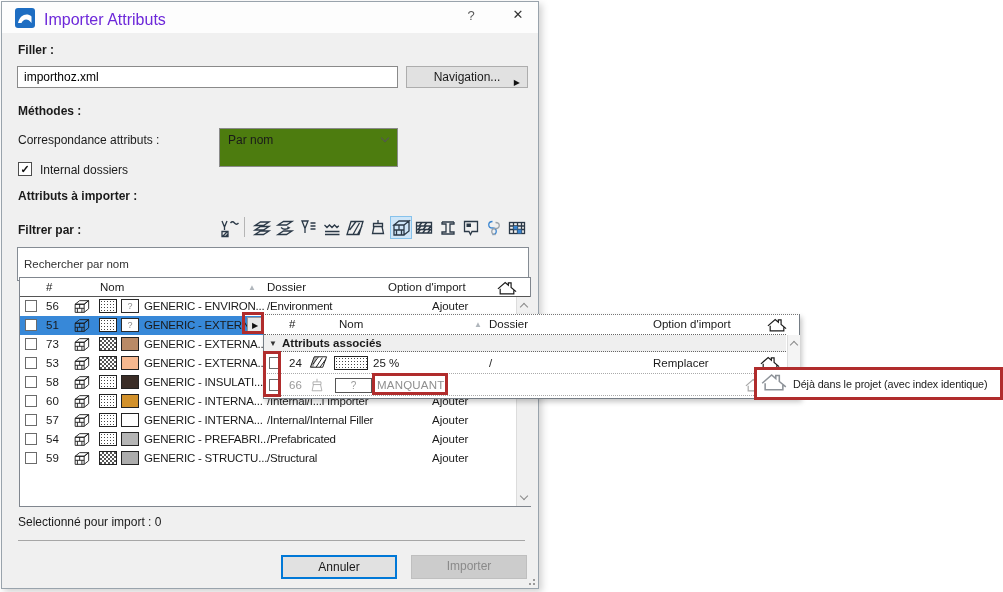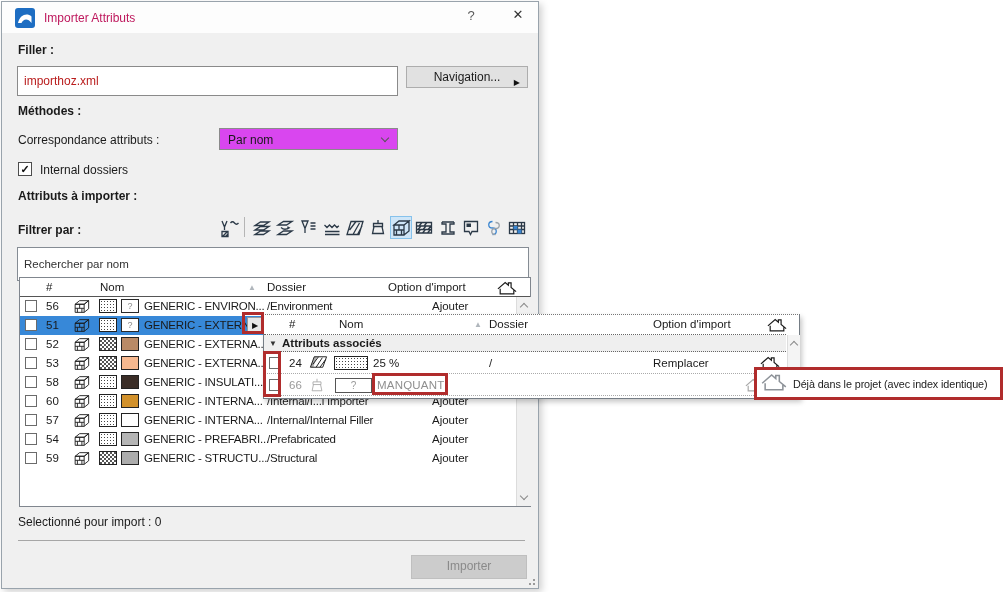--- a/index.html
+++ b/index.html
@@ -6,33 +6,33 @@
   html,body { width:1003px; height:592px; }
   body { position:relative; background:#fff; font-family:"Liberation Sans",sans-serif; color:#1a1a1a; overflow:hidden; }
   .abs { position:absolute; }
   .b { font-weight:bold; }
   .lbl { font-size:12px; white-space:nowrap; }
 
   #dialog { position:absolute; left:1px; top:1px; width:538px; height:588px;
             border:1px solid #99a3ac; background:#f0f0f0; box-shadow:3px 3px 7px rgba(0,0,0,.18); }
   #titlebar { position:absolute; left:0; top:0; right:0; height:31px; background:#fdfdfd; }
   #applogo { position:absolute; left:13px; top:6px; width:20px; height:20px; border-radius:3px; background:#1d6dc2; overflow:hidden; }
-  #wtitle { position:absolute; left:42px; top:9px; font-size:12px; color:#be185d; }
+  #wtitle { position:absolute; left:42px; top:9px; font-size:16px; color:#6d28d9; }
   #helpbtn { position:absolute; left:458px; top:6px; width:22px; height:20px; text-align:center; font-size:13px; color:#5a5a5a; cursor:default; }
   #closebtn{ position:absolute; left:504px; top:5px; width:24px; height:21px; text-align:center; font-size:13px; color:#333; }
 
   #src-label { left:16px; top:41px; }
-  #src-input { left:15px; top:64px; width:381px; height:30px; border:1px solid #8a8a8a; background:#fff;
-               font-family:"Liberation Sans",sans-serif; font-size:12px; padding:0 6px; color:#b91c1c; }
+  #src-input { left:15px; top:64px; width:381px; height:22px; border:1px solid #8a8a8a; background:#fff;
+               font-family:"Liberation Sans",sans-serif; font-size:12px; padding:0 6px; color:#000000; }
   #nav-btn { left:404px; top:64px; width:122px; height:22px; background:#e1e1e1; border:1px solid #adadad;
              font-size:12px; text-align:center; line-height:20px; }
   #nav-arrow { position:absolute; right:7px; top:6px; font-size:8px; color:#111; }
   #methods-label { left:16px; top:102px; }
   #match-label { left:16px; top:131px; }
-  #match-select { left:217px; top:126px; width:179px; height:22px; background:#d946ef; border:1px solid #8a8a8a; }
+  #match-select { left:217px; top:126px; width:179px; height:39px; background:#4d7c0f; border:1px solid #8a8a8a; }
   #match-value { position:absolute; left:8px; top:4px; font-size:12px; }
   .chev { display:inline-block; width:6px; height:6px; border-right:1.4px solid #555; border-bottom:1.4px solid #555; }
   .chev.down { transform:rotate(45deg); }
   .chev.up { transform:rotate(-135deg); }
   #match-chev { position:absolute; right:9px; top:6px; }
   #folders-check { left:16px; top:160px; width:14px; height:14px; background:#fff; border:1px solid #4d4d4d;
                    font-size:11px; line-height:12px; text-align:center; font-weight:bold; color:#111; }
   #folders-label { left:38px; top:161px; }
   #attrs-label { left:16px; top:187px; }
   #filter-label { left:16px; top:221px; }
@@ -256,21 +256,21 @@
             </svg></span>
           <span class="sw pat dots"></span>
           <span class="qbox">?</span>
           <span class="mr-name">GENERIC - EXTERNA...</span>
           <span class="arrowbtn">▶</span>
           <span class="mr-folder"></span>
           <span class="mr-opt"></span>
         </div>
         <div class="lrow" style="top: 38px;">
           <span class="cbx"></span>
-          <span class="mr-num">52</span>
+          <span class="mr-num">73</span>
           <span class="mr-ci"><svg width="18" height="15" viewBox="0 0 20 16">
               <path fill="none" stroke="#1a1a1a" d="M3.5 5.5 L8.5 1.5 H18.5 L13.5 5.5 Z M3.5 5.5 H13.5 V14.5 H3.5 Z M13.5 5.5 L18.5 1.5 V10.5 L13.5 14.5 M3.5 10 H13.5 M8.5 5.5 V10 M6 10 V14.5 M11 10 V14.5"></path>
             </svg></span>
           <span class="sw pat checker"></span>
           <span class="sw csw" style="background: rgb(185, 138, 102);"></span>
           <span class="mr-name">GENERIC - EXTERNA...</span>
           <span class="mr-folder"></span>
           <span class="mr-opt"></span>
         </div>
         <div class="lrow" style="top: 57px;">
@@ -347,20 +347,21 @@
         </div>
       </div>
     <div class="vscroll">
       <span class="sc-up chev up gray"></span>
       <span class="sc-dn chev down gray"></span>
     </div>
   </div>
 
   <div class="abs lbl" id="sel-label">Selectionné pour import : 0</div>
   <div class="abs" id="sep-line"></div>
+  <div class="btn" id="btn-cancel">Annuler</div>
   <div class="btn" id="btn-import">Importer</div>
   <div class="abs" id="grip">
     <i style="right:0;bottom:0"></i>
       <i style="right:4px;bottom:0"></i>
       <i style="right:0;bottom:4px"></i>
   </div>
 </div>
 
 <div class="abs" id="popup">
   <div id="ph">

